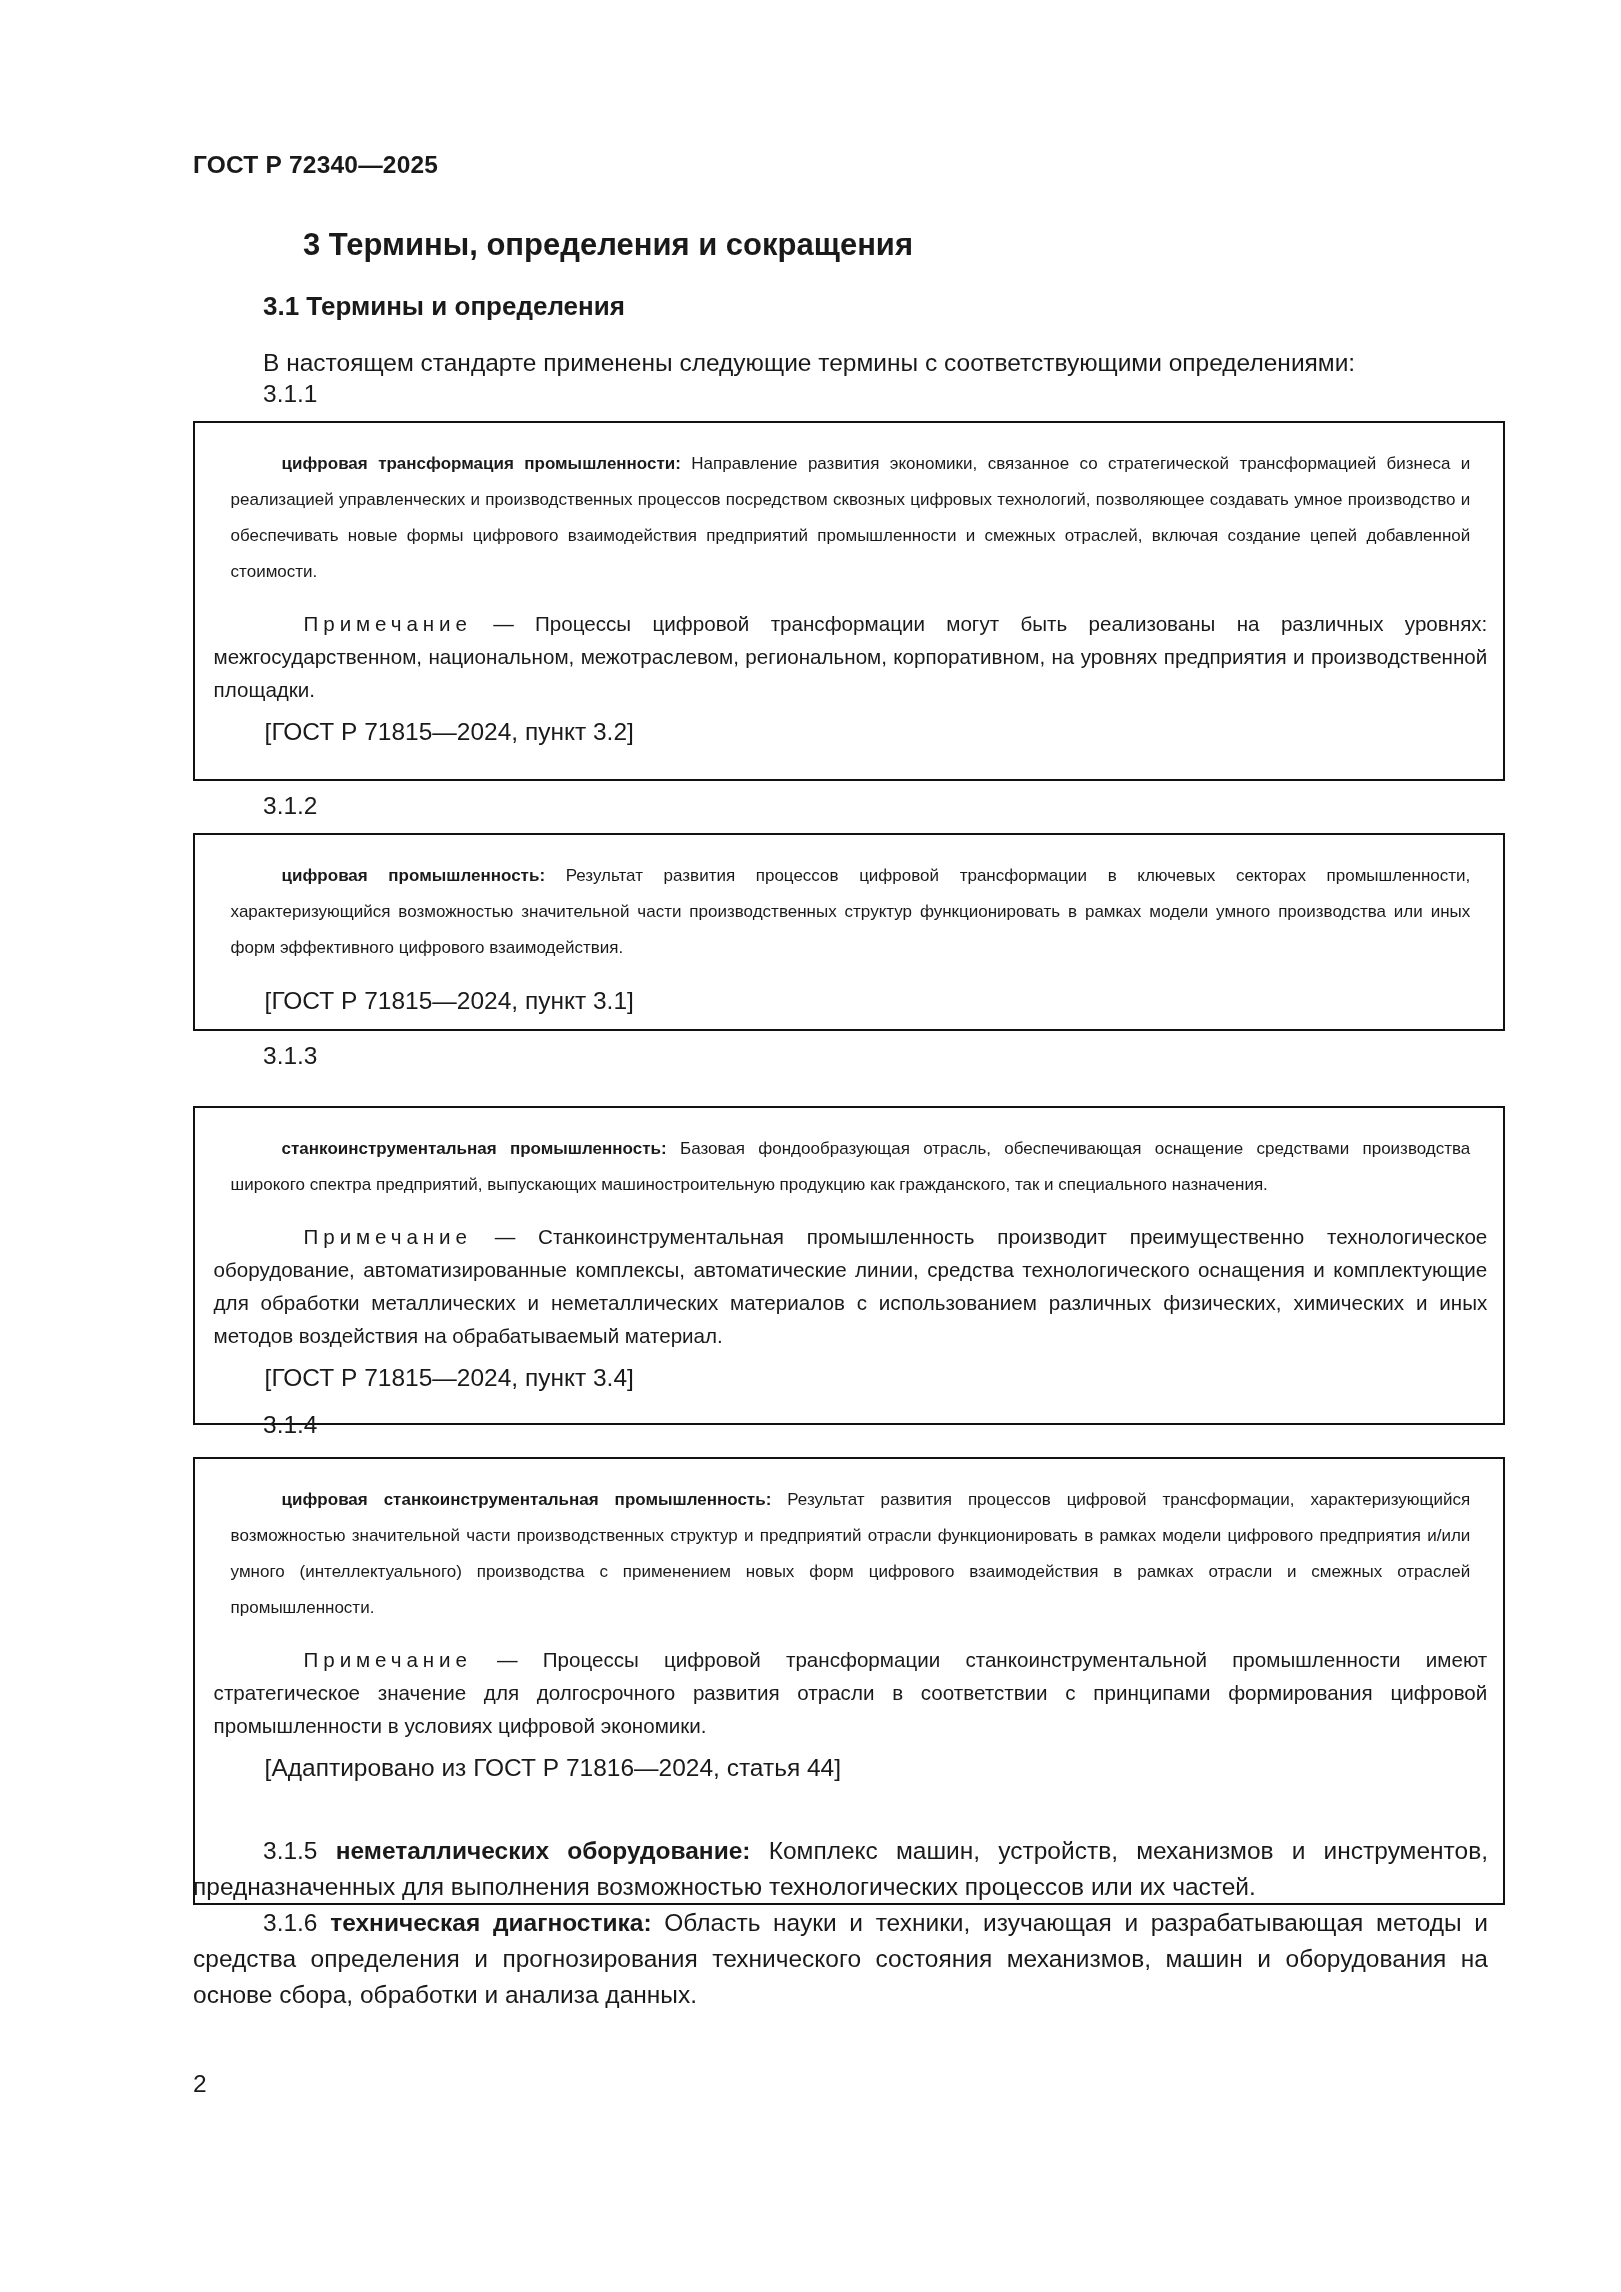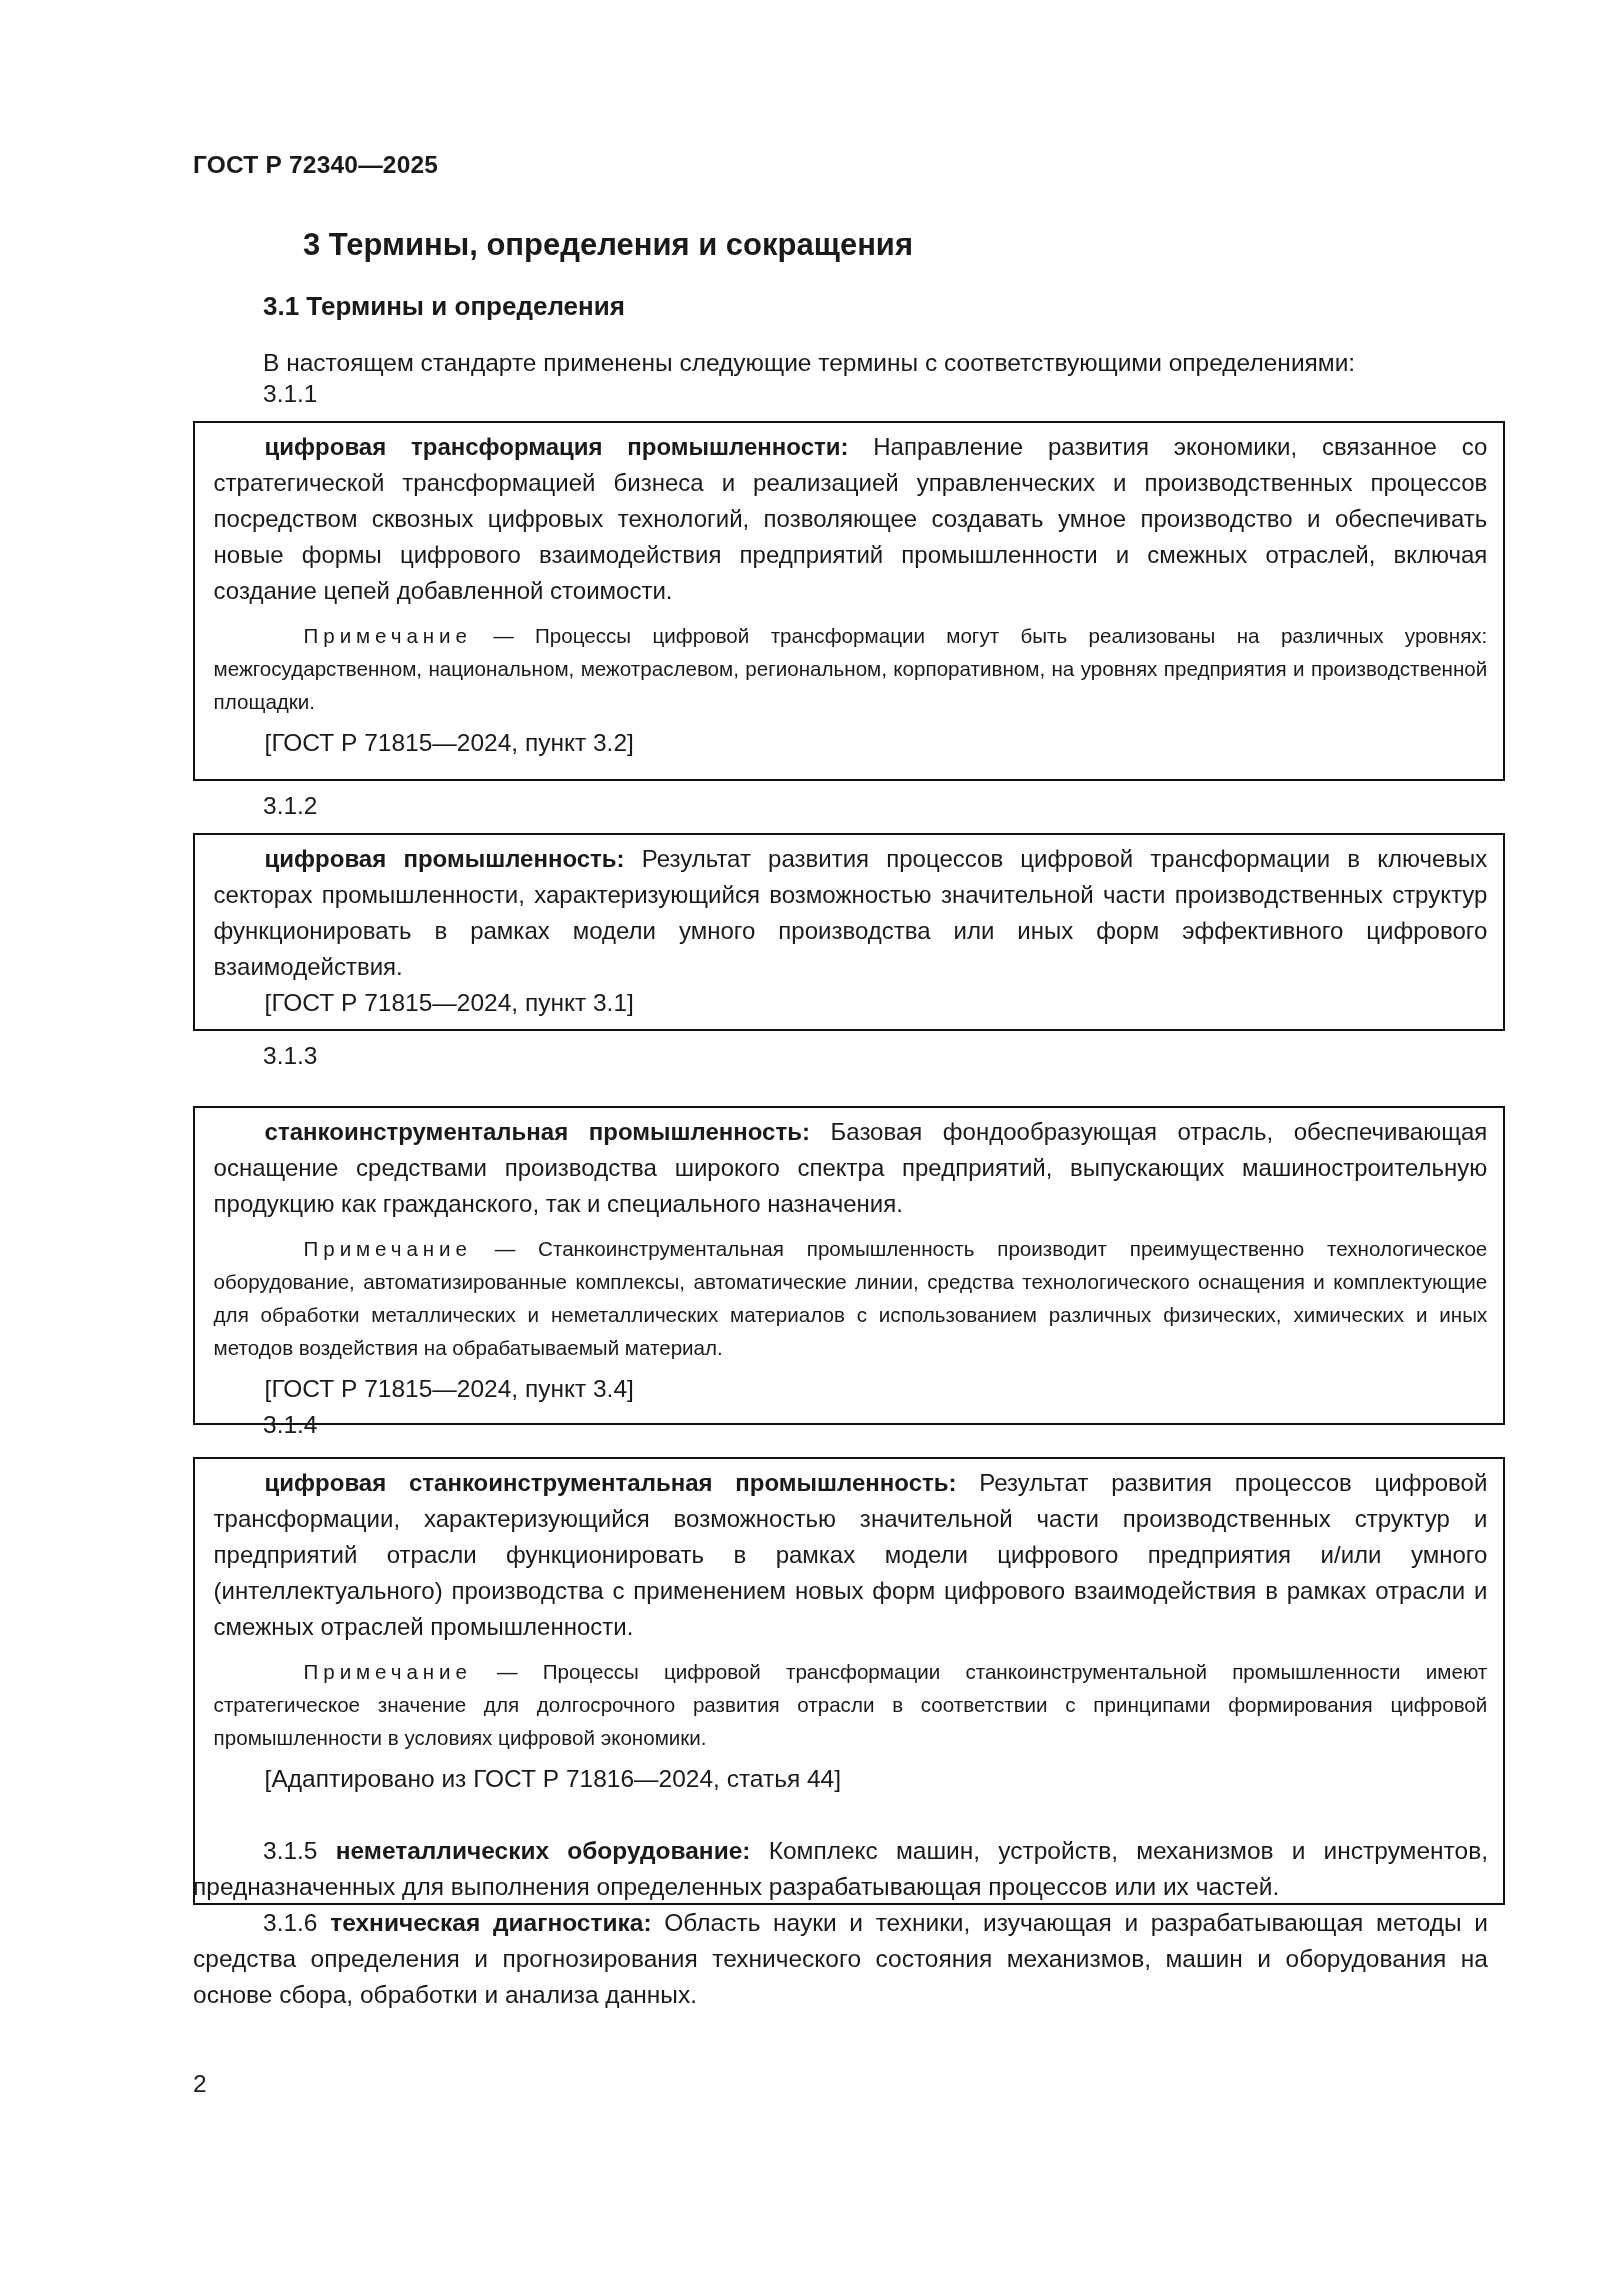--- a/index.html
+++ b/index.html
@@ -23,22 +23,22 @@
   .p {
     position: absolute; left: 263px; font-size: 24.5px; line-height: 35px;
     white-space: nowrap;
   }
   .termbox {
     position: absolute; left: 193px; width: 1312px;
     border: 2.9px solid #111; box-sizing: border-box;
     padding: 5.9px 15.7px 0 18.6px;
   }
   .termbox .def {
-    font-size: 24px; line-height: 36px; text-align: justify;
-    text-indent: 51px; margin: 0;
+    font-size: 17px; line-height: 36px; text-align: justify;
+    text-indent: 51px; margin: 17px;
   }
   .termbox .def b { font-weight: bold; }
   .termbox .note {
     font-size: 20.6px; line-height: 33px; text-align: justify;
     text-indent: 51px; margin: 9.8px 0 0 0;
   }
   .termbox .note .note-label { letter-spacing: 4.9px; margin-left: 39px; }
   .termbox .src {
     font-size: 24.5px; line-height: 36px; margin: 7.8px 0 3.9px 51px;
   }
@@ -84,18 +84,18 @@
 </div>
 
 <div class="num" style="top:1411px">3.1.4</div>
 <div class="termbox" style="top:1457px; height:448px">
   <p class="def"><b>цифровая станкоинструментальная промышленность:</b><span> Результат развития процессов цифровой трансформации, характеризующийся возможностью значительной части производственных структур и предприятий отрасли функционировать в рамках модели цифрового предприятия и/или умного (интеллектуального) производства с применением новых форм цифрового взаимодействия в рамках отрасли и смежных отраслей промышленности.</span></p>
   <p class="note"><span class="note-label">Примечание</span><span> — Процессы цифровой трансформации станкоинструментальной промышленности имеют стратегическое значение для долгосрочного развития отрасли в соответствии с принципами формирования цифровой промышленности в условиях цифровой экономики.</span></p>
   <div class="src">[Адаптировано из ГОСТ Р 71816—2024, статья 44]</div>
 </div>
 
 <div class="flow" style="top:1833px">
-  <p><span>3.1.5 </span><b>неметаллических оборудование:</b><span> Комплекс машин, устройств, механизмов и инструментов, предназначенных для выполнения определенных разрабатывающая процессов или их частей.</span></p>
+  <p><span>3.1.5 </span><b>неметаллических оборудование:</b><span> Комплекс машин, устройств, механизмов и инструментов, предназначенных для выполнения возможностью технологических процессов или их частей.</span></p>
   <p><span>3.1.6 </span><b>техническая диагностика:</b><span> Область науки и техники, изучающая и разрабатывающая методы и средства определения и прогнозирования технического состояния механизмов, машин и оборудования на основе сбора, обработки и анализа данных.</span></p>
 </div>
 
 <div class="page-number">2</div>
 
 
 </body></html>

